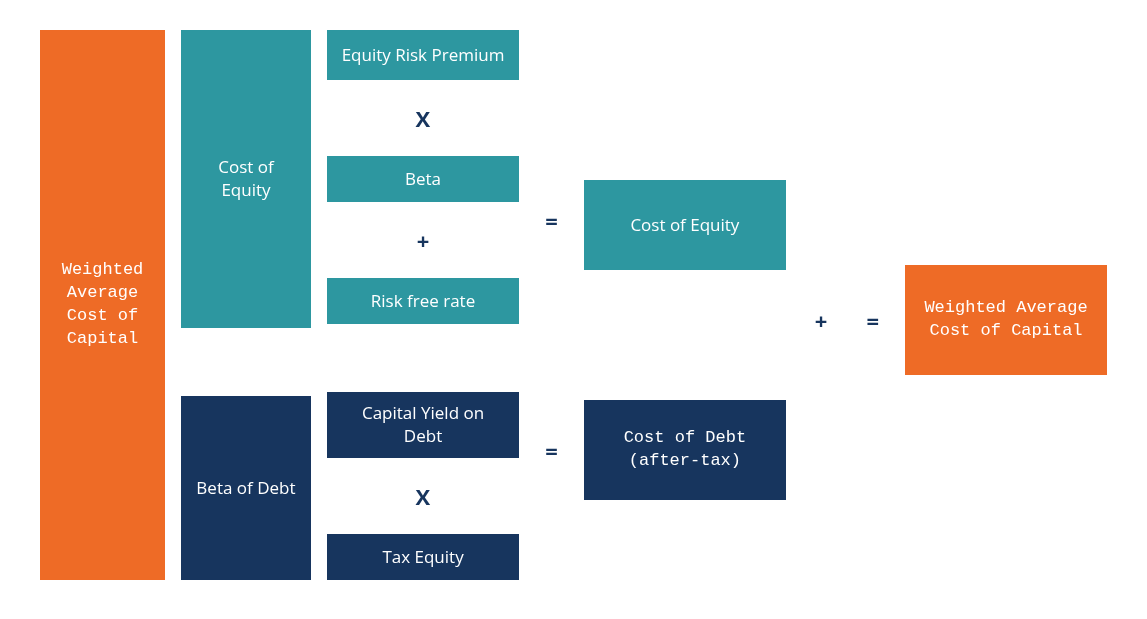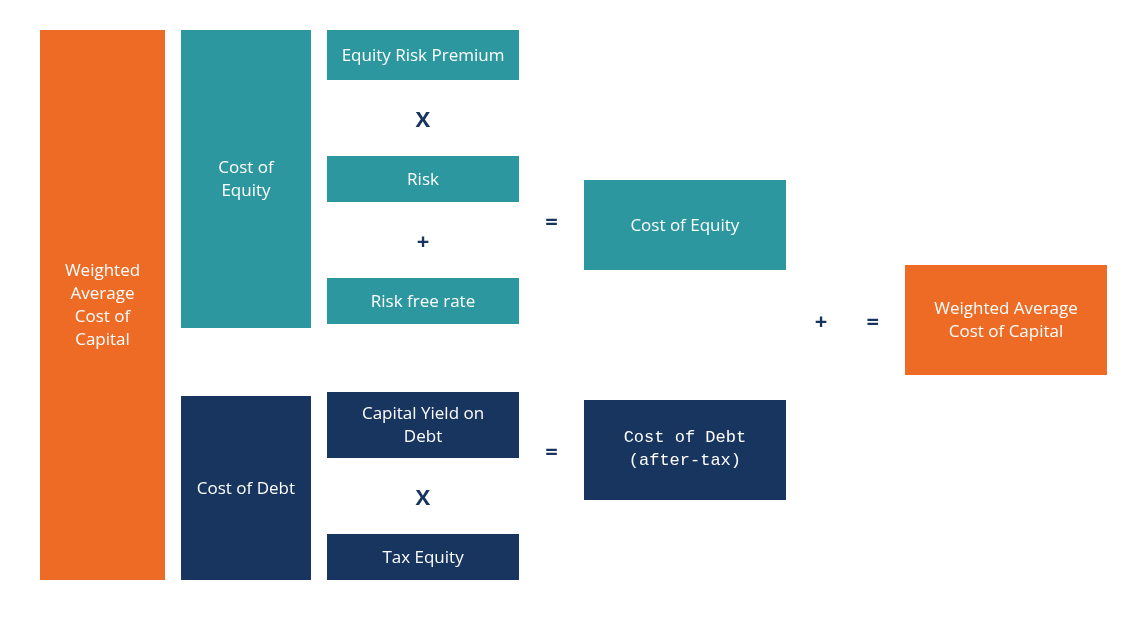--- a/index.html
+++ b/index.html
@@ -22,21 +22,21 @@
   .box {
     display: flex;
     align-items: center;
     justify-content: center;
     text-align: center;
     color: #fff;
     font-size: 17px;
     line-height: 1.35;
     padding: 10px 14px;
   }
-  .orange { background: #ee6b26; }
+  .orange { background: #ee6b26; font-family: Liberation Mono, monospace; }
   .teal   { background: #2d97a0; }
   .navy   { background: #17355e; }
   .op {
     display: flex;
     align-items: center;
     justify-content: center;
     color: #17355e;
     font-weight: 700;
     font-size: 22px;
   }
@@ -68,33 +68,33 @@
       <span>Weighted Average Cost of Capital</span>
     </div>
   </div>
 
   <div class="col col-costs">
     <div class="box teal" style="flex:3.05;">
       <span>Cost of Equity</span>
     </div>
     <div class="spacer" style="height:18px;"></div>
     <div class="box navy" style="flex:1.8;">
-      <span>Cost of Debt</span>
+      <span>Beta of Debt</span>
     </div>
   </div>
 
   <div class="col col-components">
     <div class="box teal h-90">
       <span>Equity Risk Premium</span>
     </div>
     <div class="op x h-30">
       <span>X</span>
     </div>
     <div class="box teal h-80">
-      <span>Risk</span>
+      <span>Beta</span>
     </div>
     <div class="op h-30">
       <span>+</span>
     </div>
     <div class="box teal h-80">
       <span>Risk free rate</span>
     </div>
     <div class="spacer" style="height:18px;"></div>
     <div class="box navy h-80">
       <span>Capital Yield on Debt</span>

